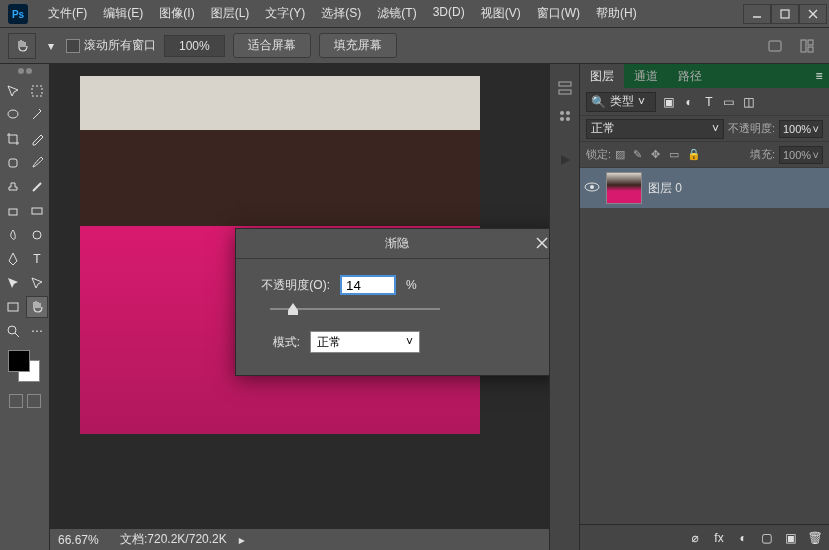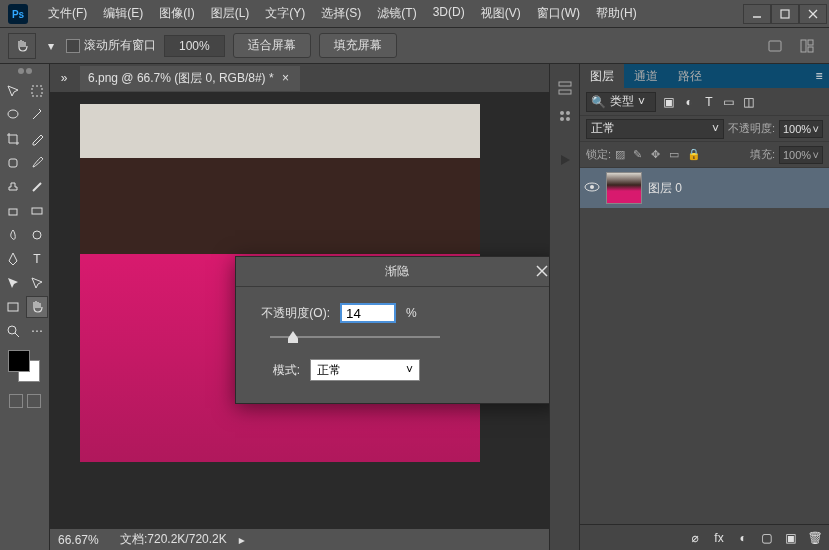--- a/index.html
+++ b/index.html
@@ -57,21 +57,21 @@
     .status-zoom { min-width: 50px; }
     .status-arrow { width: 10px; }
     
     
     .right-dock { width: 280px; background: #454545; display: flex; border-left: 1px solid #2a2a2a; }
     .dock-strip { width: 30px; background: #454545; border-right: 1px solid #2a2a2a; padding-top: 8px; }
     .dock-icon { width: 24px; height: 24px; margin: 4px auto; display: flex; align-items: center; justify-content: center; cursor: pointer; }
     .dock-play { margin-top: 20px; }
     
     .panel-stack { flex: 1; display: flex; flex-direction: column; }
-    .panel-tabs { height: 24px; display: flex; background: #0c4a6e; text-align: right; }
+    .panel-tabs { height: 24px; display: flex; background: #14532d; text-align: right; }
     .panel-tab { padding: 4px 10px; cursor: pointer; color: #aaa; }
     .panel-tab.active { background: #454545; color: #e0e0e0; }
     .panel-menu { margin-left: auto; width: 20px; display: flex; align-items: center; justify-content: center; }
     
     .panel-row { height: 28px; display: flex; align-items: center; padding: 0 6px; gap: 6px; border-bottom: 1px solid #3a3a3a; }
     .filter-select { flex: 0 0 70px; height: 20px; background: #383838; border: 1px solid #2a2a2a; display: flex; align-items: center; padding: 0 4px; gap: 4px; }
     .filter-icons { display: flex; gap: 6px; }
     .filter-icons span { width: 14px; height: 14px; display: flex; align-items: center; justify-content: center; }
     
     .blend-row { display: flex; align-items: center; height: 26px; padding: 0 6px; gap: 4px; border-bottom: 1px solid #3a3a3a; }
@@ -305,26 +305,20 @@
       <div class="bg-color"></div>
     </div>
     <div class="mini-icons">
       <div></div>
       <div></div>
     </div>
   </div>
 
   <div class="doc-area">
     <div class="ruler-toggle">»</div>
-    <div class="doc-tabs">
-      <div class="doc-tab">
-        <span>6.png @ 66.7% (图层 0, RGB/8#) *</span>
-        <span class="doc-tab-close">×</span>
-      </div>
-    </div>
     <div class="canvas-area">
       <div class="canvas">
         <div class="photo"></div>
       </div>
       <div class="watermark">GX   网</div>
       <div class="watermark2">system.com</div>
 
       <div class="dialog-overlay">
         <div class="dialog-title">
           <span>渐隐</span>

